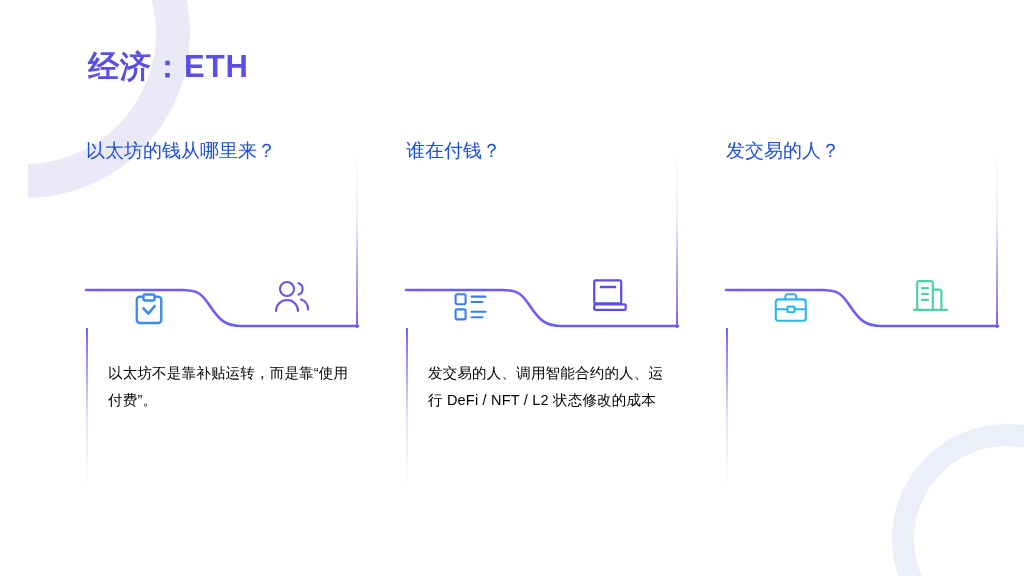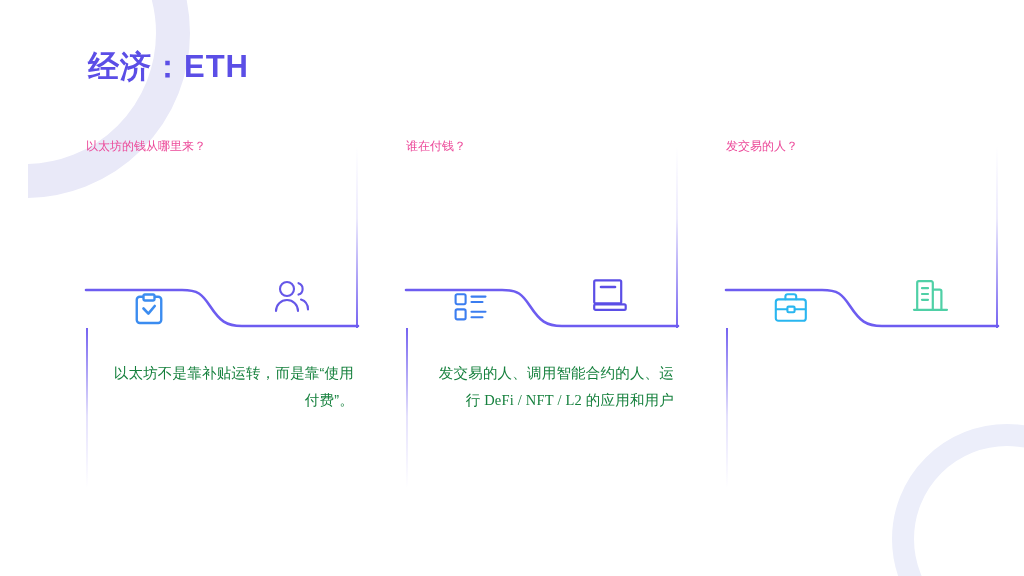--- a/index.html
+++ b/index.html
@@ -45,28 +45,28 @@
   }
 
   
   .col{
     position:absolute;
     top:138px;
     width:272px;
     height:352px;
   }
   #col-0{ left:58px; }
-  #col-1{ left:378px;font-family:Liberation Serif, serif; }
+  #col-1{ left:378px; }
   #col-2{ left:698px; }
 
   .col-heading{
     position:absolute;
     left:0; top:0;
-    font-size:12px;
-    color:#ec4899;
+    font-size:19px;
+    color:#1d4ed8;
     line-height:1.4;
     white-space:nowrap;
   }
 
   
   .rail{
     position:absolute;
     width:2px;
   }
   .rail-right{
@@ -93,23 +93,22 @@
   }
   .icon-left{ left:48px; top:154px; }
   .icon-right{ left:186px; top:140px; }
 
   .body-text{
     position:absolute;
     left:22px; top:222px;
     width:246px;
     font-size:14.5px;
     line-height:1.85;
-    color:#15803d;
+    color:#000000;
     letter-spacing:0.2px;
-    text-align:right;
   }
 </style>
 </head>
 <body>
 
 <div id="slide">
 
   <div class="deco" id="deco-tl"></div>
   <div class="deco" id="deco-br"></div>
 
@@ -167,21 +166,21 @@
     </span>
 
     <span class="icon icon-right">
       <svg width="36" height="36" viewBox="0 0 36 36" fill="none" xmlns="http://www.w3.org/2000/svg">
         <rect x="2.2" y="2.4" width="27" height="23" rx="1.4" stroke="#5b4ee6" stroke-width="2.2"></rect>
         <path d="M9 9h14" stroke="#5b4ee6" stroke-width="2.6" stroke-linecap="round"></path>
         <rect x="2.2" y="26.4" width="31.5" height="5.4" rx="1.4" stroke="#5b4ee6" stroke-width="2.2"></rect>
       </svg>
     </span>
 
-    <div class="body-text">发交易的人、调用智能合约的人、运行 DeFi / NFT / L2 的应用和用户</div>
+    <div class="body-text">发交易的人、调用智能合约的人、运行 DeFi / NFT / L2 状态修改的成本</div>
   </div>
 
   <div class="col" id="col-2">
     <div class="col-heading">发交易的人？</div>
     <div class="rail rail-right"></div>
     <div class="rail rail-left"></div>
 
     <div class="swoop">
       <svg viewBox="0 0 272 56" fill="none" xmlns="http://www.w3.org/2000/svg">
         <path d="M0 4 H96 C112 4 116 8 124 20 C134 35 140 40 156 40 H272" stroke="#6d5cf0" stroke-width="2.6" fill="none" stroke-linecap="round"></path>

